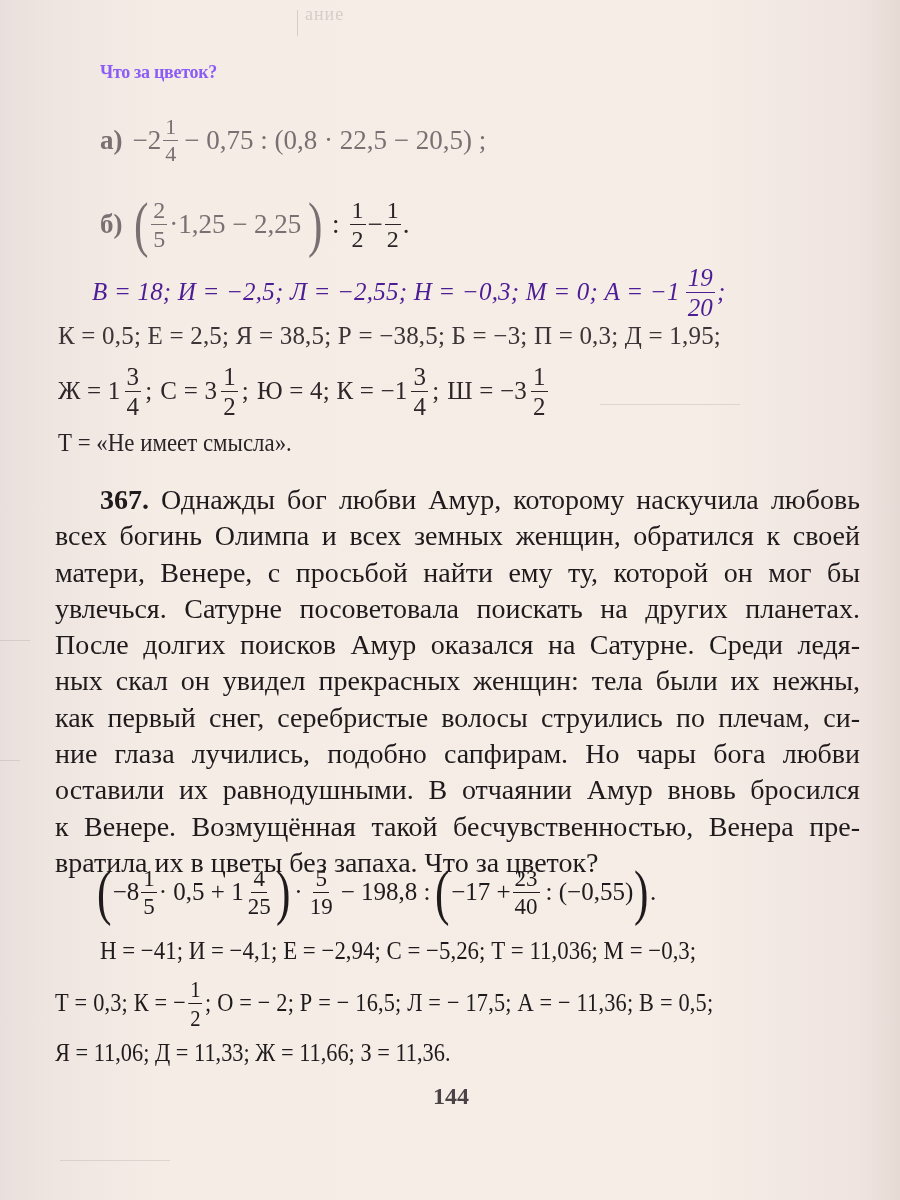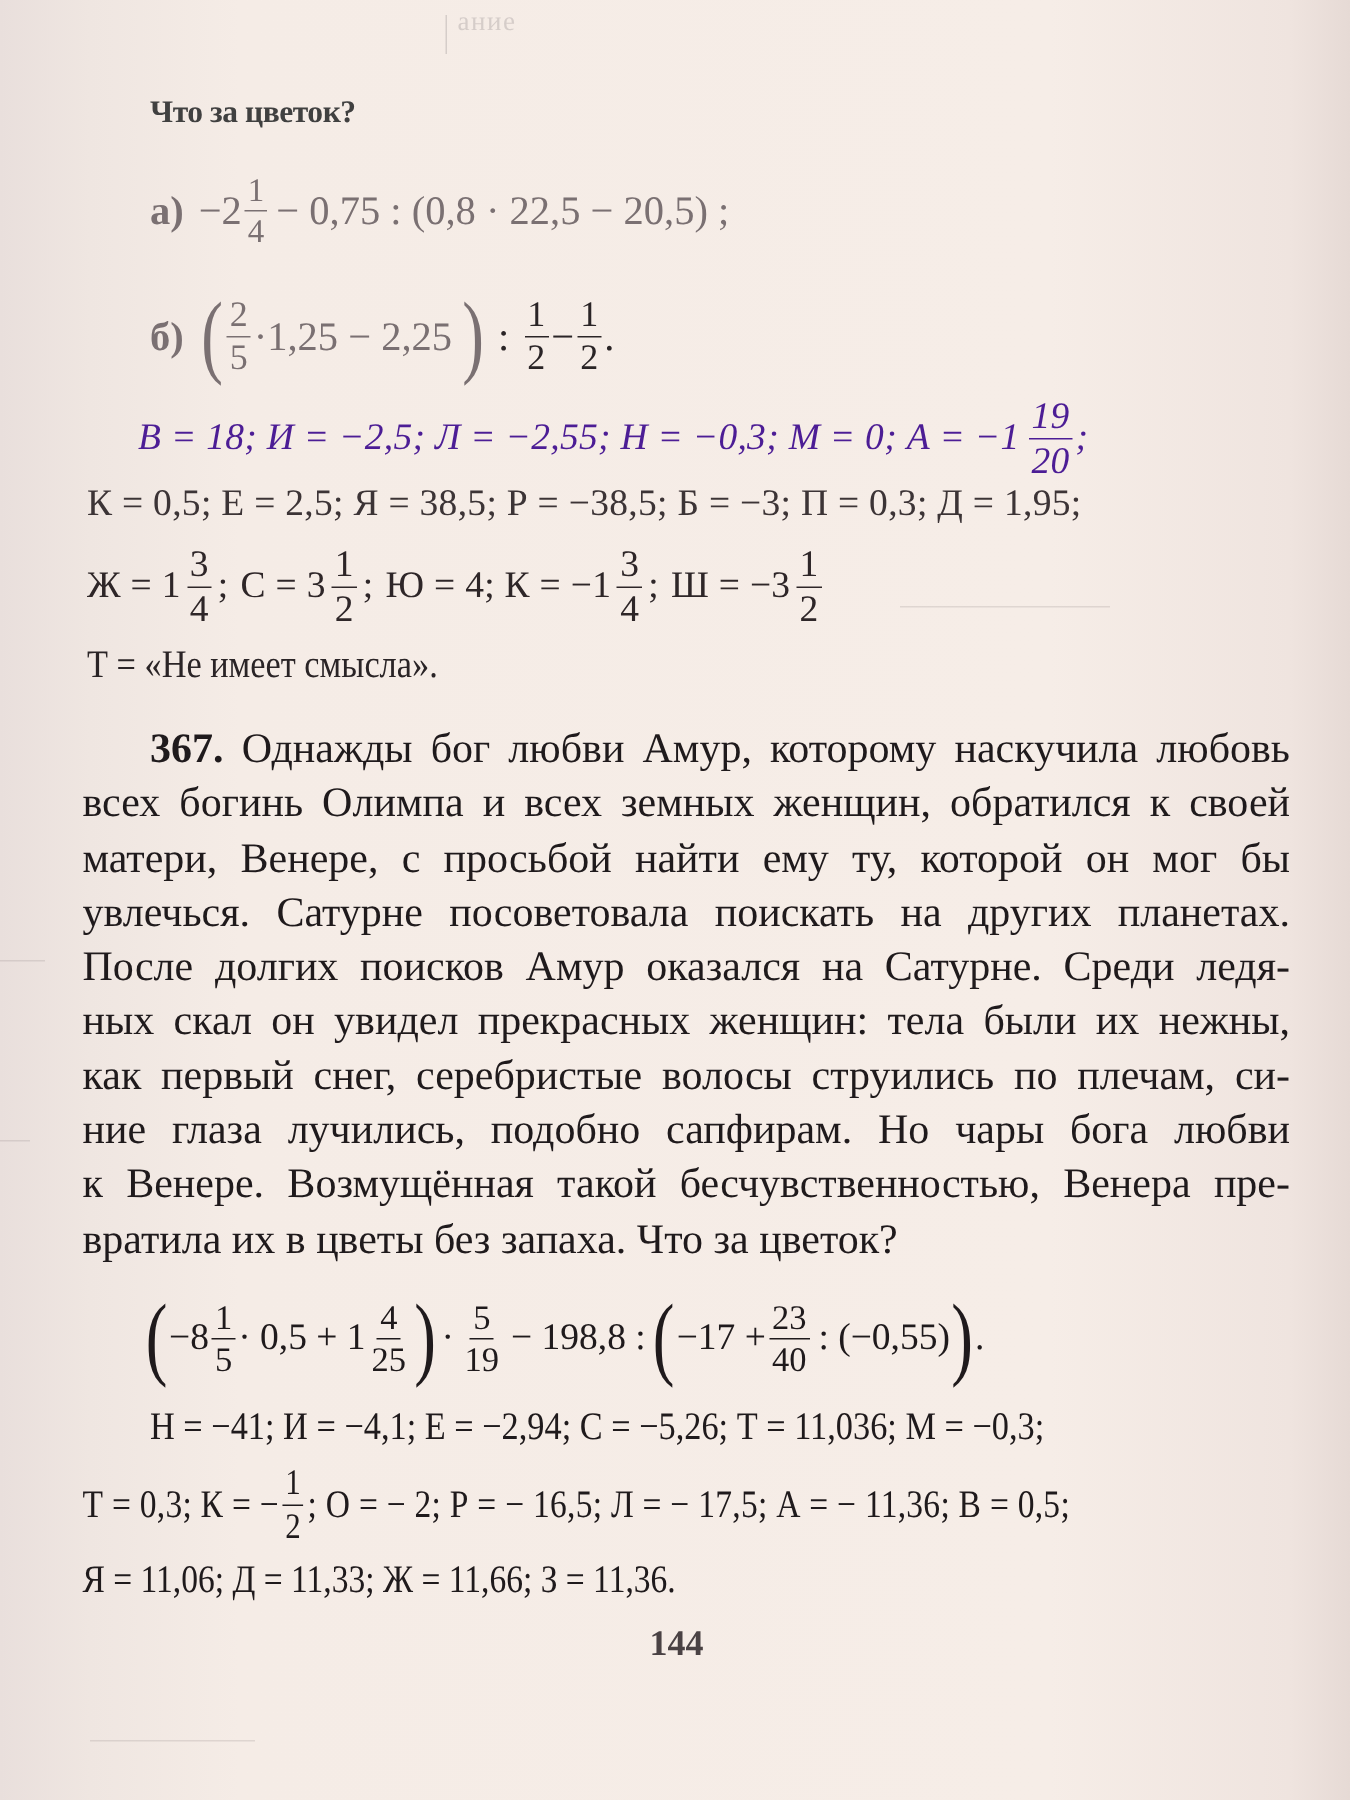--- a/index.html
+++ b/index.html
@@ -35,23 +35,23 @@
     .ghost-header::before {
       content: "";
       position: absolute;
       left: -8px; top: 6px;
       width: 1px; height: 26px;
       background: rgba(120,110,115,0.25);
     }
     .abs { position: absolute; white-space: nowrap; }
     .q-title {
       left: 100px; top: 62px;
-      font-size: 21px;
+      font-size: 18px;
       font-weight: bold;
-      color: #404040;
+      color: #8b5cf6;
       letter-spacing: -0.3px;
     }
     .math {
       font-family: "Liberation Serif", "DejaVu Serif", serif;
       font-size: 27px;
       display: flex;
       align-items: center;
     }
     .math .lbl { font-weight: bold; margin-right: 10px; }
     .fr {
@@ -183,20 +183,21 @@
       <span class="num" style="font-weight:bold;">367.</span>
       <span>Однажды бог любви Амур, которому наскучила любовь</span>
     </div>
     <div style="text-align:justify; text-align-last:justify; height:36.3px; white-space:normal;">всех богинь Олимпа и всех земных женщин, обратился к своей</div>
     <div style="text-align:justify; text-align-last:justify; height:36.3px; white-space:normal;">матери, Венере, с просьбой найти ему ту, которой он мог бы</div>
     <div style="text-align:justify; text-align-last:justify; height:36.3px; white-space:normal;">увлечься. Сатурне посоветовала поискать на других планетах.</div>
     <div style="text-align:justify; text-align-last:justify; height:36.3px; white-space:normal;">После долгих поисков Амур оказался на Сатурне. Среди ледя-</div>
     <div style="text-align:justify; text-align-last:justify; height:36.3px; white-space:normal;">ных скал он увидел прекрасных женщин: тела были их нежны,</div>
     <div style="text-align:justify; text-align-last:justify; height:36.3px; white-space:normal;">как первый снег, серебристые волосы струились по плечам, си-</div>
     <div style="text-align:justify; text-align-last:justify; height:36.3px; white-space:normal;">ние глаза лучились, подобно сапфирам. Но чары бога любви</div>
+    <div style="text-align:justify; text-align-last:justify; height:36.3px; white-space:normal;">оставили их равнодушными. В отчаянии Амур вновь бросился</div>
     <div style="text-align:justify; text-align-last:justify; height:36.3px; white-space:normal;">к Венере. Возмущённая такой бесчувственностью, Венера пре-</div>
     <div style="text-align:left; height:36.3px; white-space:normal;">вратила их в цветы без запаха. Что за цветок?</div>
   </div>
 
   <div class="abs math" style="left:96px; top:852px; height:80px; font-size:25px; color:#1f1a1c;">
     <span class="paren">(</span>
     <span>−8</span>
     <span class="fr" style="font-size:23px;">
       <span class="num">1</span>
       <span class="den">5</span>

